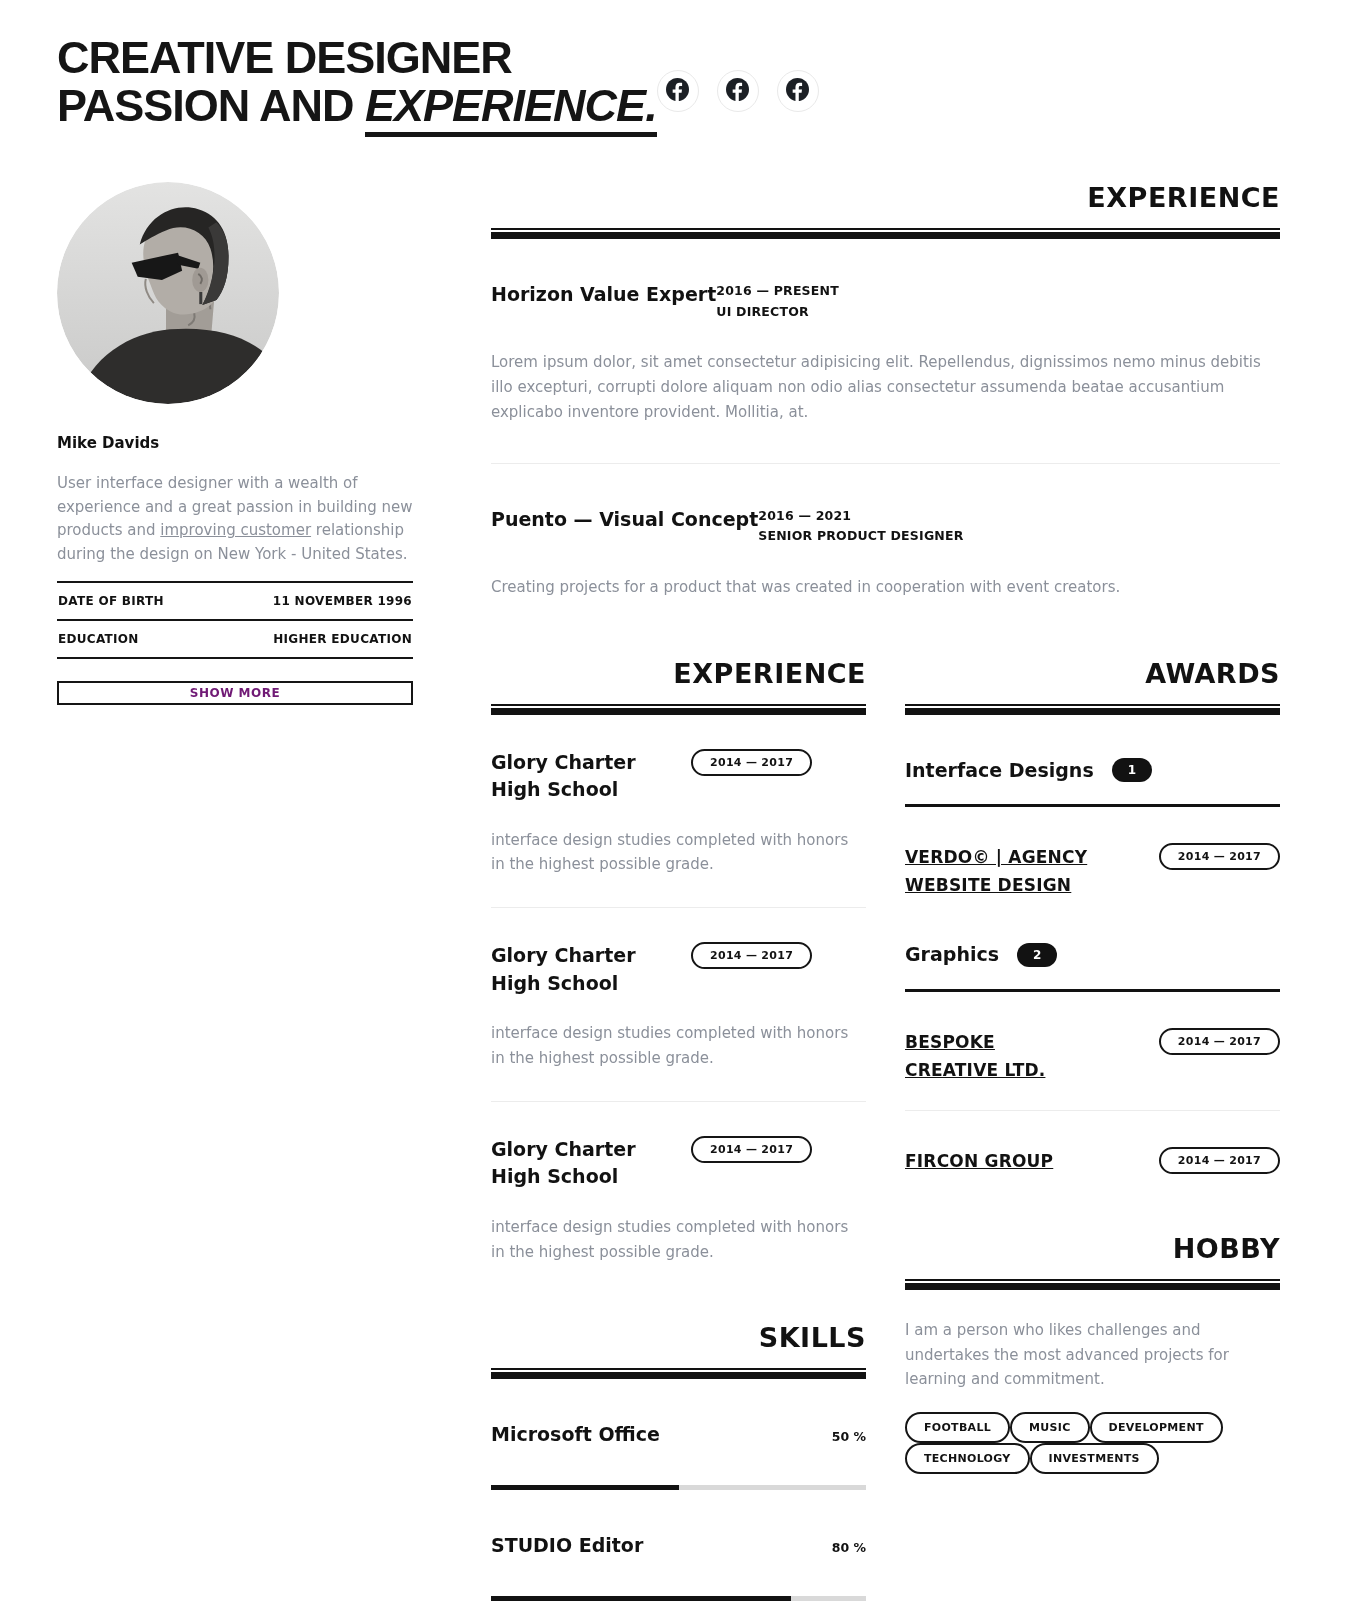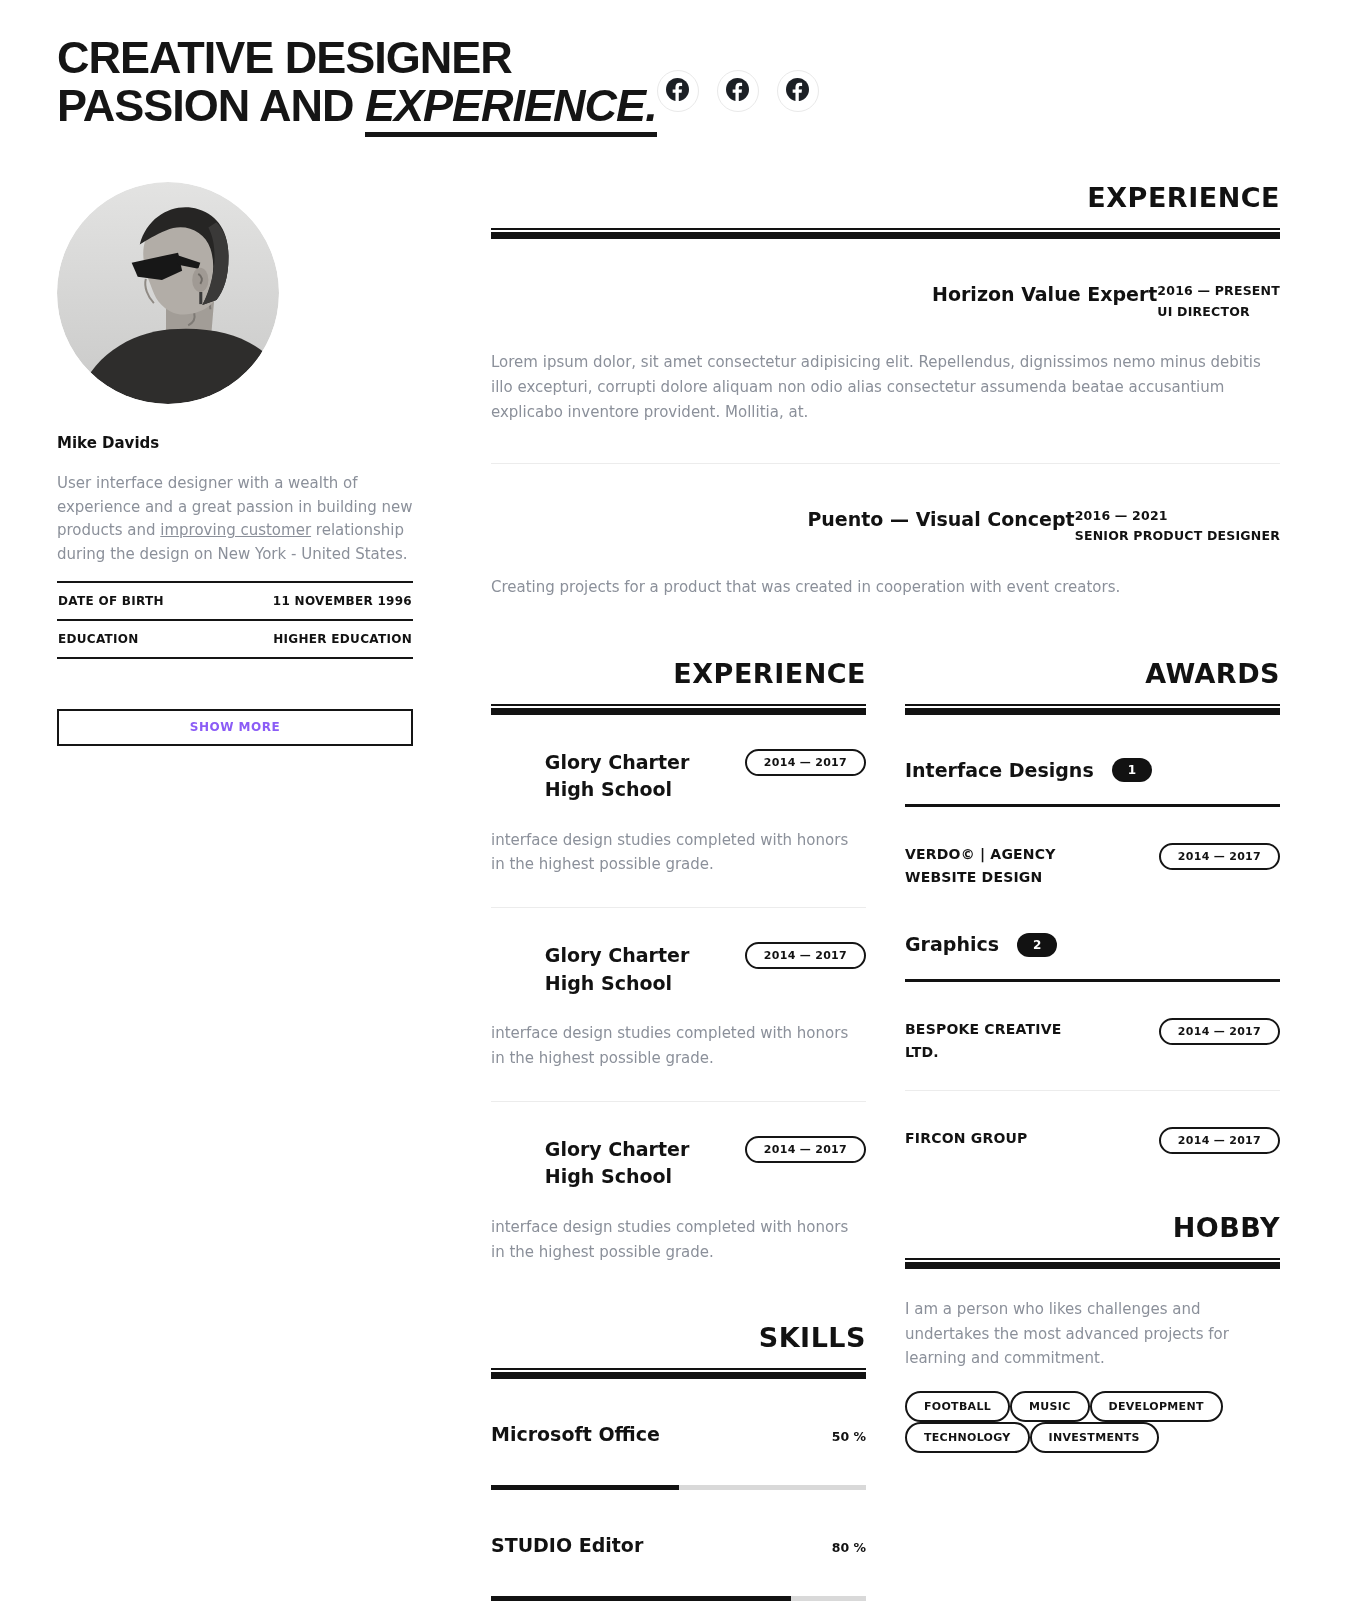--- a/index.html
+++ b/index.html
@@ -19,53 +19,53 @@
 
   
   .avatar { width:222px; height:222px; border-radius:50%; overflow:hidden; display:block; }
   .profile-name { margin-top:30px; font-size:15px; font-weight:700; }
   .profile-bio { margin-top:20px; font-size:15px; line-height:1.58; color:#8b909a; }
   .profile-bio .bio-link { color:#8b909a; text-decoration:underline; cursor:pointer; }
   .facts { margin-top:14px; }
   .fact-row { display:flex; justify-content:space-between; align-items:center; border-top:2px solid #151515; padding:11px 1px; }
   .fact-row:last-child { border-bottom:2px solid #151515; }
   .fact-label, .fact-value { font-size:12px; font-weight:700; letter-spacing:.3px; }
-  .show-more { margin-top:50px; width:100%; height:37px; background:#fff; border:2px solid #151515; font-family:inherit; font-size:12px; font-weight:700; letter-spacing:.5px; color:#8b5cf6; cursor:pointer; }
+  .show-more { margin-top:22px; width:100%; height:24px; background:#fff; border:2px solid #151515; font-family:inherit; font-size:12px; font-weight:700; letter-spacing:.5px; color:#701a75; cursor:pointer; }
 
   
   .sec-title { font-size:27px; font-weight:700; letter-spacing:.5px; text-align:right; color:#121212; }
   .rule { height:11px; margin-top:15px;
           background:linear-gradient(to bottom,#121212 0,#121212 2px,#fff 2px,#fff 4px,#121212 4px,#121212 11px); }
   .divider { border:none; border-top:1px solid #ececec; }
   .gray-text { color:#8b909a; font-size:15px; line-height:1.65; }
 
   
   .job { margin-top:42px; }
-  .entry-head { display:flex; justify-content:flex-end; align-items:flex-start; }
+  .entry-head { display:flex; justify-content:flex-start; align-items:flex-start; }
   .entry-title { font-size:19px; font-weight:700; line-height:1.45; }
   .entry-meta { font-size:12.5px; font-weight:700; line-height:1.65; text-align:left; letter-spacing:.2px; }
   .job .desc { margin-top:28px; max-width:790px; }
   .job-divider { margin-top:38px; }
 
   .two-cols { margin-top:58px; display:grid; grid-template-columns:1fr 1fr; column-gap:39px; align-items:start; }
 
   
   .edu-entry { margin-top:34px; }
   .edu-entry .entry-title { max-width:200px; }
   .edu-entry .desc { margin-top:24px; }
   .edu-divider { margin-top:30px; }
   .pill { border:2px solid #151515; border-radius:999px; padding:5px 17px; font-size:11px; font-weight:700; white-space:nowrap; letter-spacing:.3px; }
 
   
   .award-group { margin-top:42px; }
   .award-group-head { display:flex; align-items:center; gap:18px; }
   .count-badge { background:#121212; color:#fff; border-radius:999px; padding:5px 16px; font-size:12px; font-weight:700; }
   .group-rule { height:3px; background:#121212; margin-top:20px; }
   .award-item { margin-top:36px; display:flex; justify-content:space-between; align-items:flex-start; }
-  .award-name { font-size:14px; font-weight:700; line-height:1.65; letter-spacing:.2px; max-width:185px; }
+  .award-name { font-size:17px; font-weight:700; line-height:1.65; letter-spacing:.2px; max-width:185px;text-decoration:underline; }
   .award-divider { margin-top:26px; }
 
   
   .skills-sec { margin-top:58px; }
   .skill { margin-top:44px; }
   .skill-head { display:flex; justify-content:space-between; align-items:baseline; }
   .skill-name { font-size:19px; font-weight:700; }
   .skill-pct { font-size:12.5px; font-weight:700; }
   .skill-bar { margin-top:40px; height:5px; background:#d9d9d9; }
   .skill-fill { height:100%; background:#121212; }

